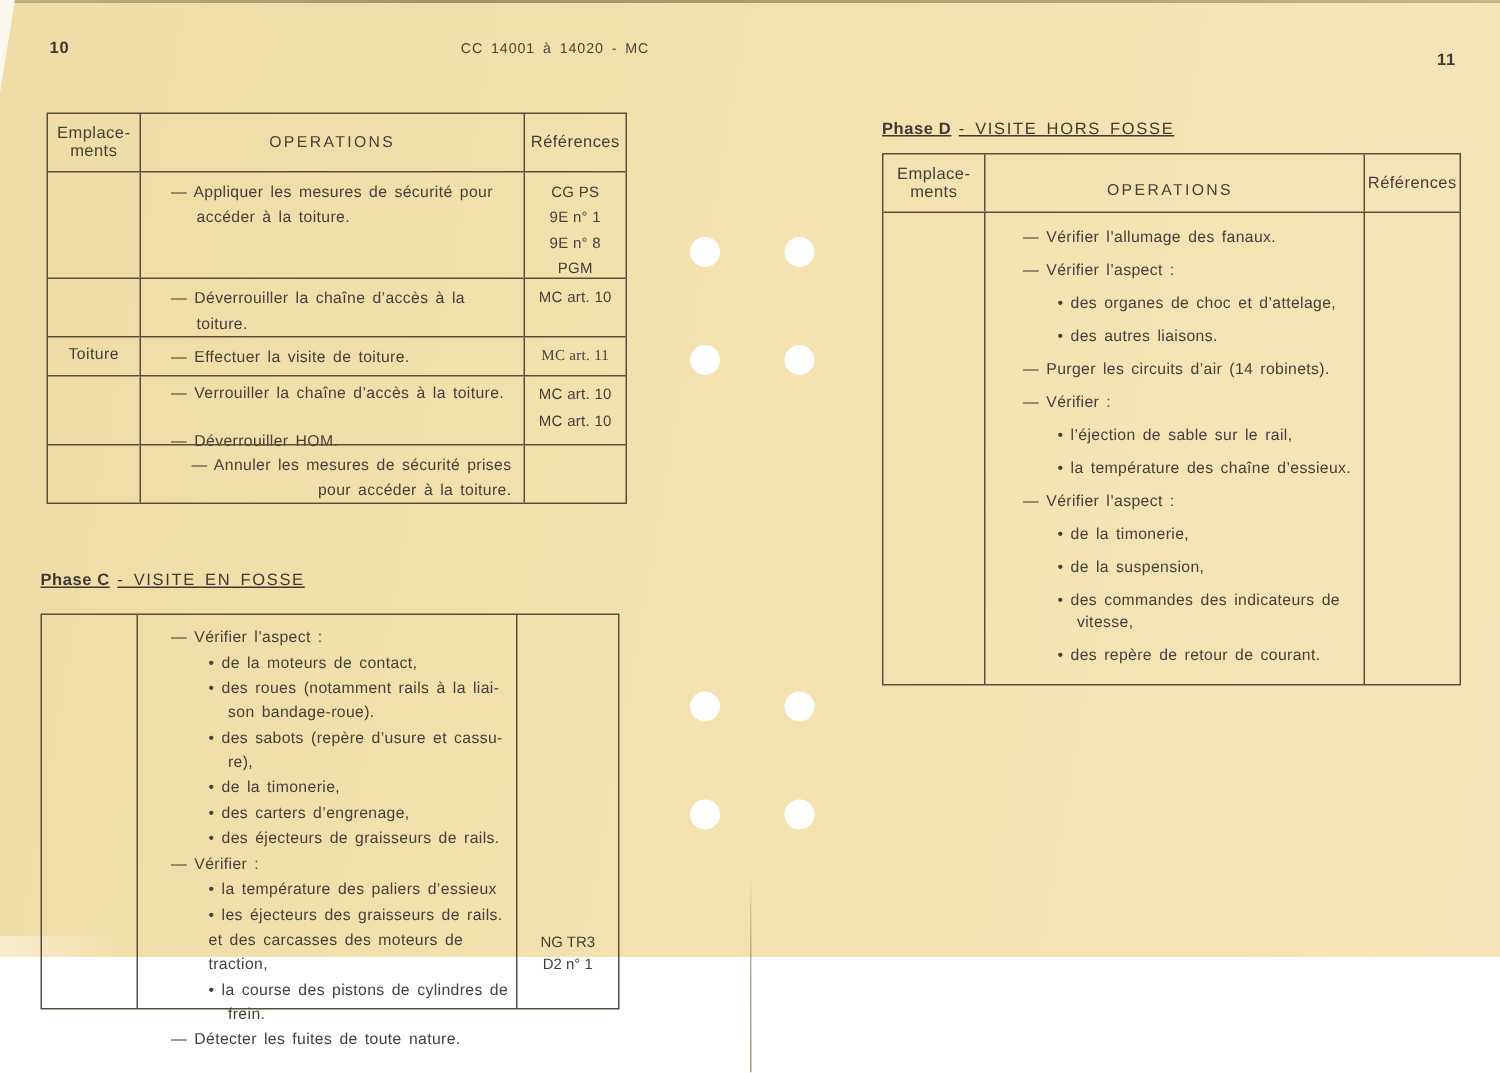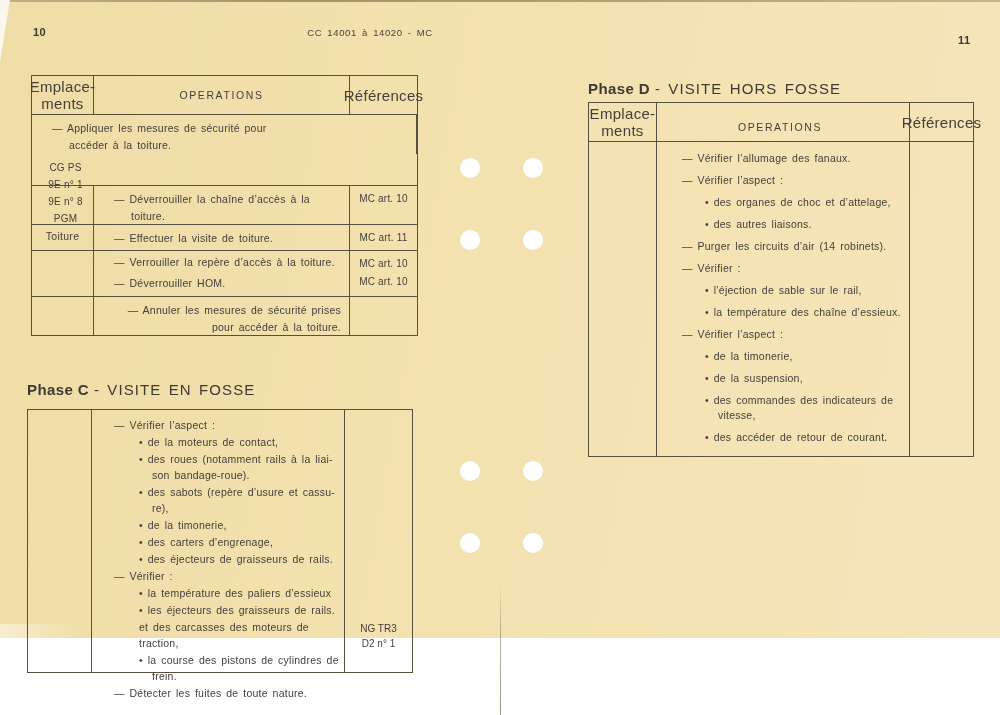--- a/index.html
+++ b/index.html
@@ -28,44 +28,44 @@
     font-size:9.5px;letter-spacing:.6px;word-spacing:2px;color:#4a443a;}
 
   .doc-table{position:absolute;border:1.2px solid #57503e;box-sizing:border-box;display:flex;flex-direction:column;}
   .t-row{display:flex;box-sizing:border-box;}
   .t-row + .t-row{border-top:1px solid #57503e;}
   .c-emp{box-sizing:border-box;border-right:1px solid #57503e;text-align:center;}
   .c-op{flex:1;box-sizing:border-box;border-right:1px solid #57503e;}
   .c-ref{box-sizing:border-box;text-align:center;}
 
   .hdr{display:flex;flex-direction:column;justify-content:center;align-items:center;
-    font-size:15px;letter-spacing:.3px;}
+    font-size:11px;letter-spacing:.3px;}
   .hdr-ops{font-size:10.5px;letter-spacing:1.6px;word-spacing:2px;}
 
   .ln{font-size:10.5px;letter-spacing:.25px;word-spacing:1.6px;white-space:pre-line;}
 
   
   .tableA{left:31px;top:75px;width:387px;}
   .tableA .c-emp{width:62px;}
   .tableA .c-ref{width:67px;}
   .tableA .t-hdr{height:38px;}
   .tableA .c-op .ln{padding:5px 8px 0 37px;text-indent:-17px;line-height:17px;}
   .tableA .refline{font-size:10px;line-height:17px;letter-spacing:.2px;}
-  .row-a{height:71px;flex-direction:column;} .row-a .c-ref{padding-top:5px;}
+  .row-a{height:71px;} .row-a .c-ref{padding-top:5px;}
   .row-b{height:39px;} .row-b .c-ref{padding-top:4px;}
-  .row-c{height:26px;} .row-c .c-ref{padding-top:4px;}
+  .row-c{height:26px;} .row-c .c-ref{padding-top:4px;font-family:Liberation Serif, serif;}
   .row-c .c-emp{padding-top:5px;font-size:10.5px;letter-spacing:.3px;}
   .row-d{height:46px;} .row-d .c-ref{padding-top:4px;}
   .row-d .c-op .ln{padding-top:4px;line-height:14px;margin-bottom:0;}
-  .row-d .c-op .ln + .ln{padding-top:0;margin-top:7px;}
+  .row-d .c-op .ln + .ln{padding-top:0;margin-top:18px;}
   .row-d .refline{line-height:18px;}
   .row-e{height:39px;text-align:right;}
 
   
-  .phase-title{position:absolute;font-size:15px;color:#3e3931;}
+  .phase-title{position:absolute;font-size:11px;color:#3e3931;text-decoration:underline;}
   .phase-title .pt-bold{font-weight:700;letter-spacing:.4px;}
   .phase-title .pt-rest{font-weight:400;letter-spacing:1.1px;word-spacing:2px;margin-left:5px;}
 
   
   .tableC{left:27px;top:409px;width:386px;height:264px;}
   .tableC .t-row{height:100%;}
   .tableC .c-emp{width:64px;}
   .tableC .c-ref{width:67px;}
   .tableC .c-op{padding:7px 4px 0 0;}
   .tableC .ln{line-height:16px;margin-bottom:1px;}
@@ -140,21 +140,21 @@
         <div class="ln">— Effectuer la visite de toiture.</div>
       </div>
       <div class="c-ref">
         <div class="refline">MC art. 11</div>
       </div>
     </div>
 
     <div class="t-row row-d">
       <div class="c-emp"></div>
       <div class="c-op">
-        <div class="ln">— Verrouiller la repère d’accès à la toiture.</div>
+        <div class="ln">— Verrouiller la chaîne d’accès à la toiture.</div>
         <div class="ln">— Déverrouiller HOM.</div>
       </div>
       <div class="c-ref">
         <div class="refline">MC art. 10</div>
         <div class="refline">MC art. 10</div>
       </div>
     </div>
 
     <div class="t-row row-e">
       <div class="c-emp"></div>
@@ -220,21 +220,21 @@
         <div class="ln bullet">• des autres liaisons.</div>
         <div class="ln dash">— Purger les circuits d’air (14 robinets).</div>
         <div class="ln dash">— Vérifier :</div>
         <div class="ln bullet">• l’éjection de sable sur le rail,</div>
         <div class="ln bullet">• la température des chaîne d’essieux.</div>
         <div class="ln dash">— Vérifier l’aspect :</div>
         <div class="ln bullet">• de la timonerie,</div>
         <div class="ln bullet">• de la suspension,</div>
         <div class="ln bullet">• des commandes des indicateurs de
 vitesse,</div>
-        <div class="ln bullet">• des accéder de retour de courant.</div>
+        <div class="ln bullet">• des repère de retour de courant.</div>
       </div>
       <div class="c-ref"></div>
     </div>
   </div>
 
   <div class="hole" style="left:460px;top:158px;"></div>
   <div class="hole" style="left:523px;top:158px;"></div>
   <div class="hole" style="left:460px;top:230px;"></div>
   <div class="hole" style="left:523px;top:230px;"></div>
   <div class="hole" style="left:460px;top:461px;"></div>

